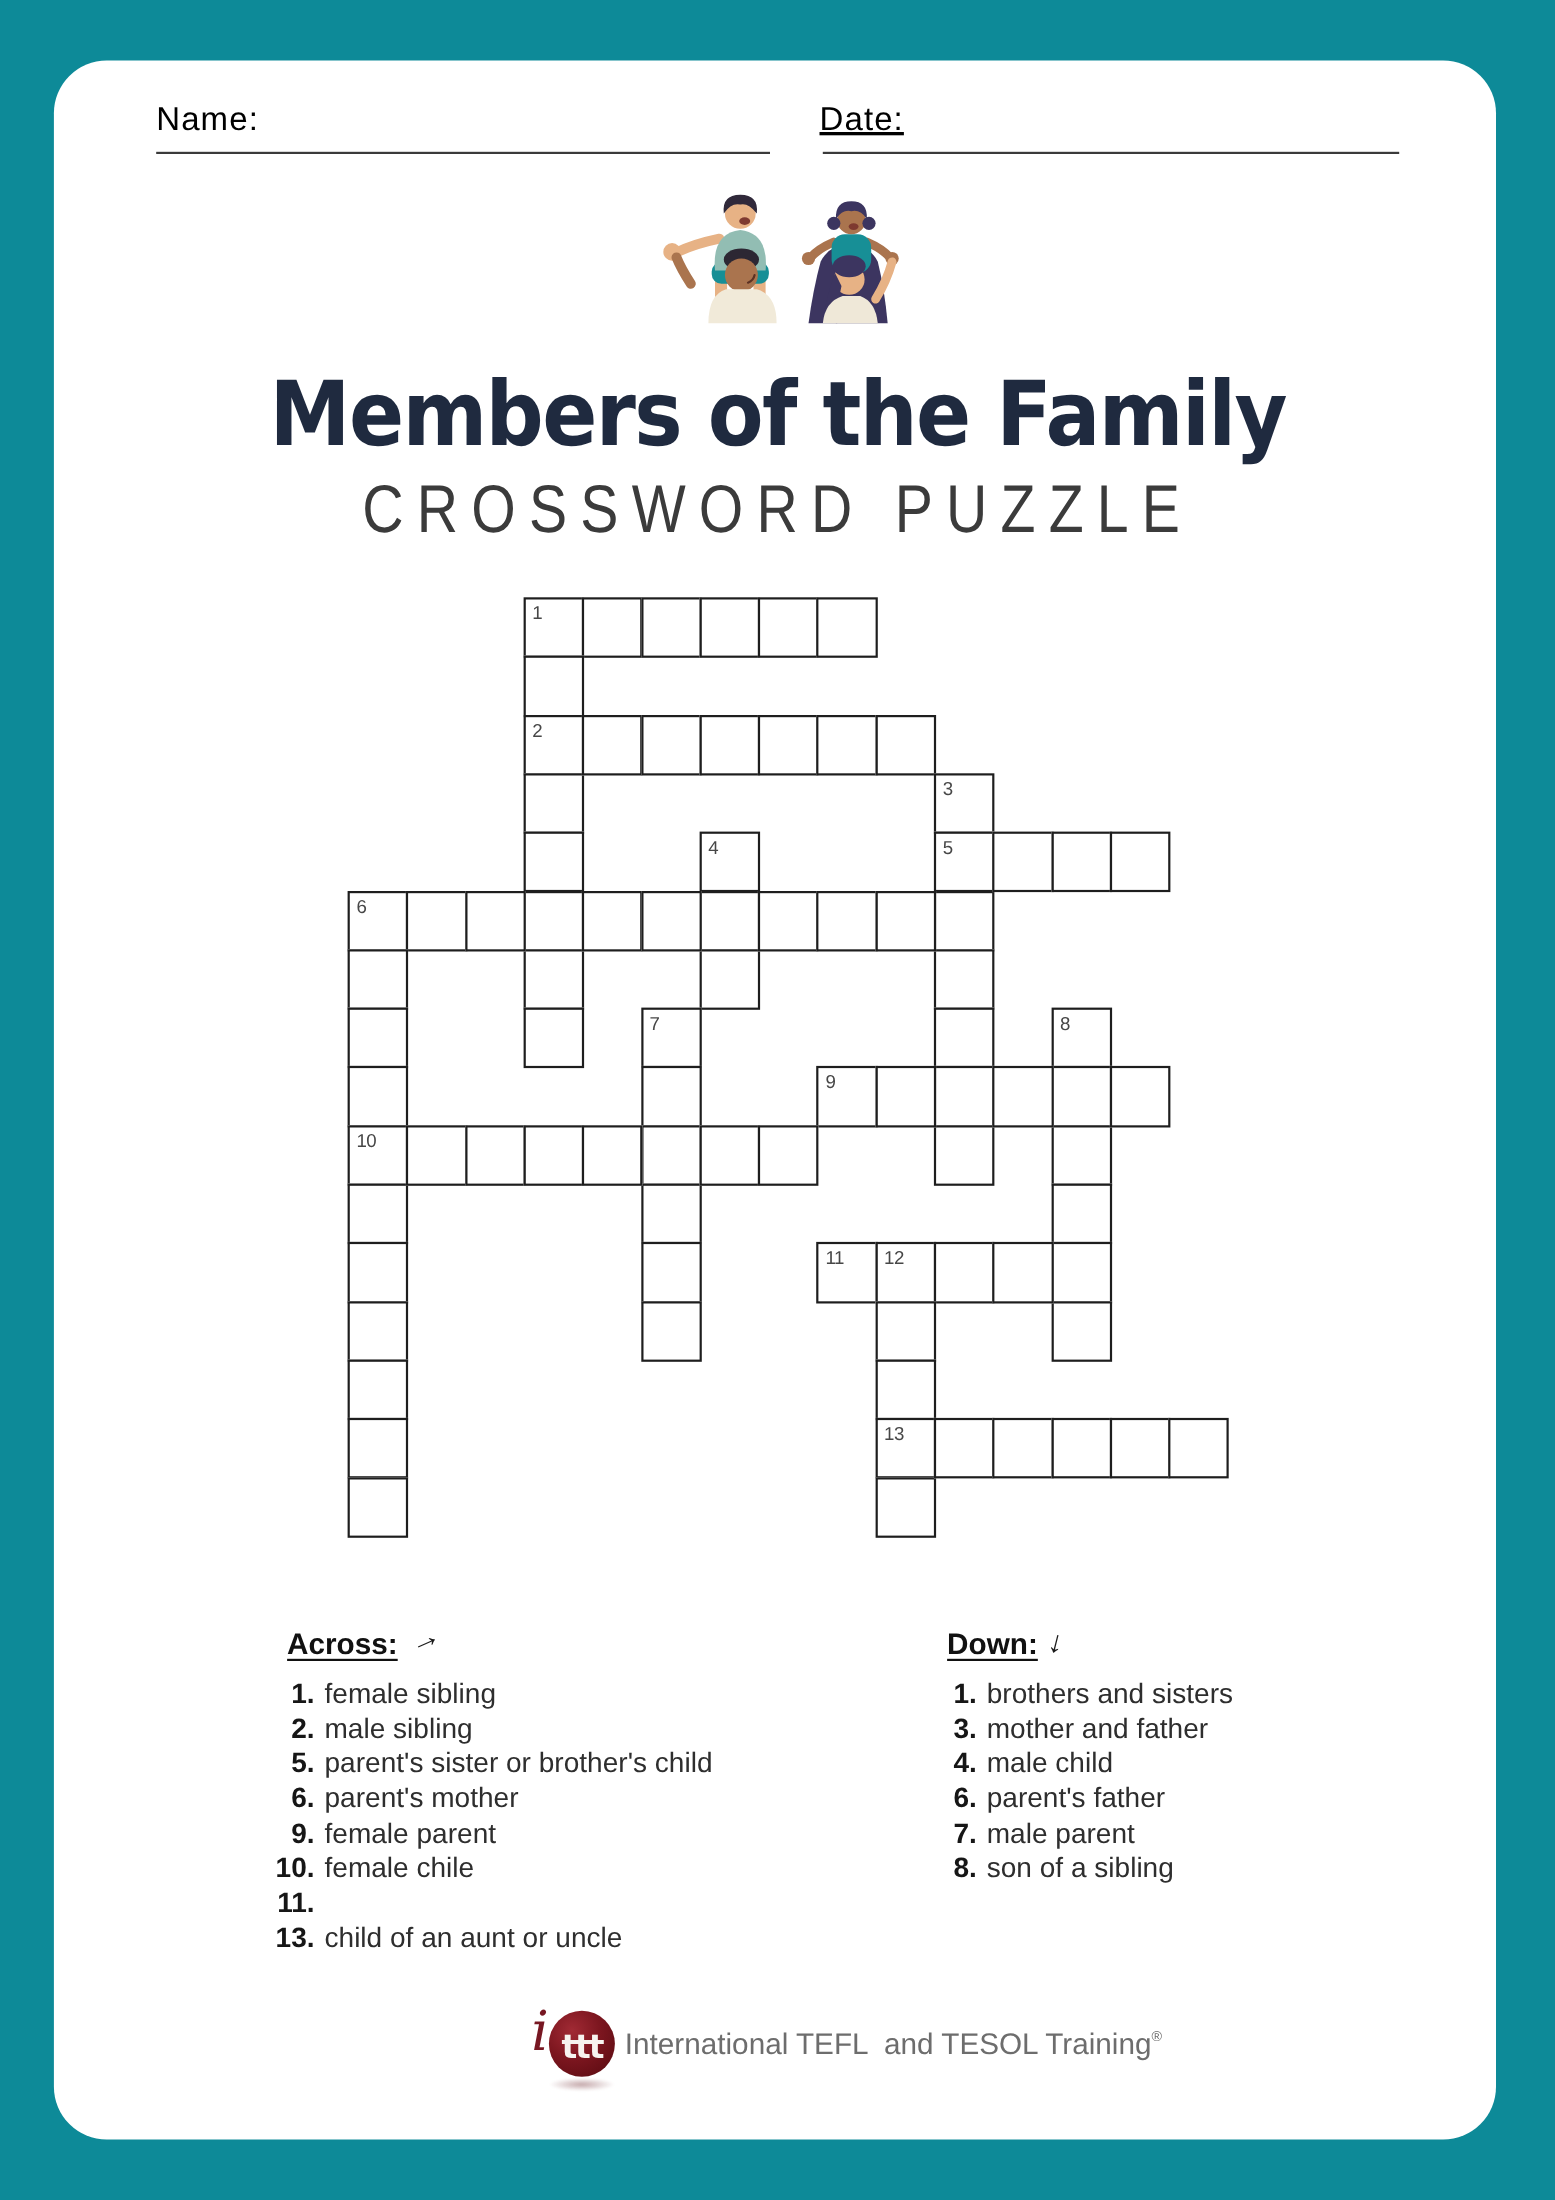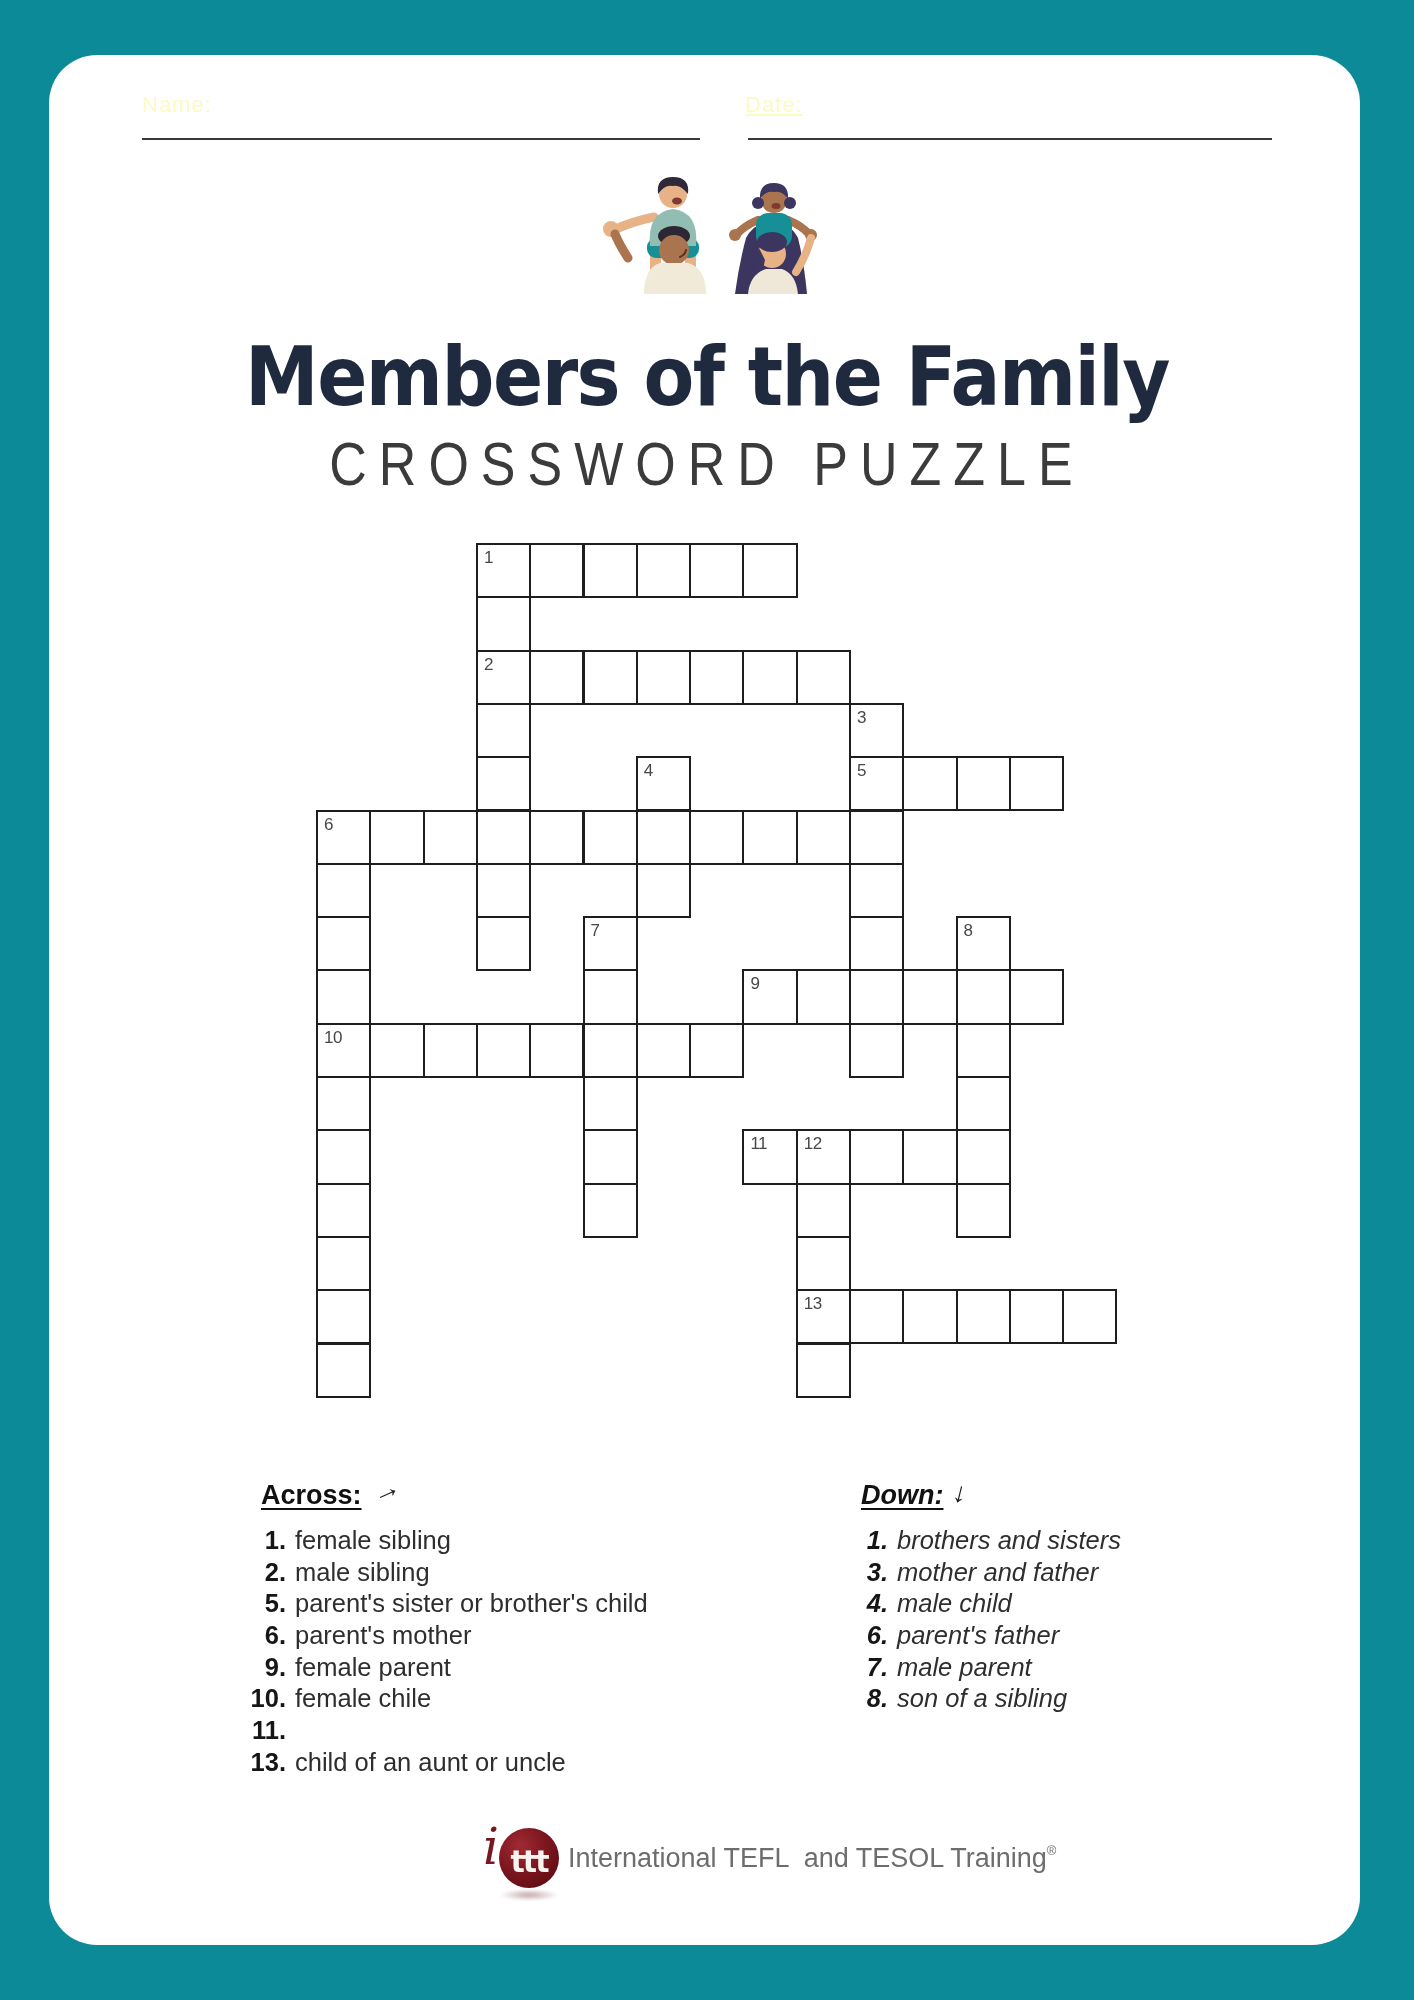--- a/index.html
+++ b/index.html
@@ -7,21 +7,21 @@
     width:1414px;height:2000px;position:relative;overflow:hidden;
     background:#0d8a98;
     font-family:"Liberation Sans", sans-serif;
   }
   .card{
     position:absolute;left:49px;top:55px;width:1311px;height:1890px;
     background:#ffffff;border-radius:48px;
   }
   
   .field-label{
-    position:absolute;font-size:22px;color:#fef9c3;letter-spacing:1px;
+    position:absolute;font-size:30px;color:#000000;letter-spacing:1px;
   }
   .field-line{
     position:absolute;height:2px;background:#3a3a3a;
   }
   #name-label{left:142px;top:92px;}
   #name-line{left:142px;top:138px;width:558px;}
   #date-label{left:745px;top:92px;text-decoration:underline;}
   #date-line{left:748px;top:138px;width:524px;}
   
   .title{
@@ -42,21 +42,21 @@
     position:absolute;background:#ffffff;border:2px solid #1e1e1e;
     box-sizing:border-box;
   }
   .cell-num{
     position:absolute;left:6px;top:3px;font-size:17px;color:#474747;
     letter-spacing:-0.5px;
   }
   
   .clue-col{position:absolute;top:1480px;}
   #across-col{left:248px;width:520px;}
-  #down-col{left:848px;width:480px;font-style:italic;}
+  #down-col{left:848px;width:480px;}
   .clue-heading{
     font-size:27px;font-weight:700;color:#111;margin-left:13px;
     display:flex;align-items:flex-start;
   }
   .clue-heading .head-text{
     text-decoration:underline;text-decoration-thickness:2px;text-underline-offset:4px;
   }
   .arrow{
     display:inline-block;font-weight:400;font-size:28px;margin-left:10px;
     position:relative;top:-6px;color:#1a1a1a;

